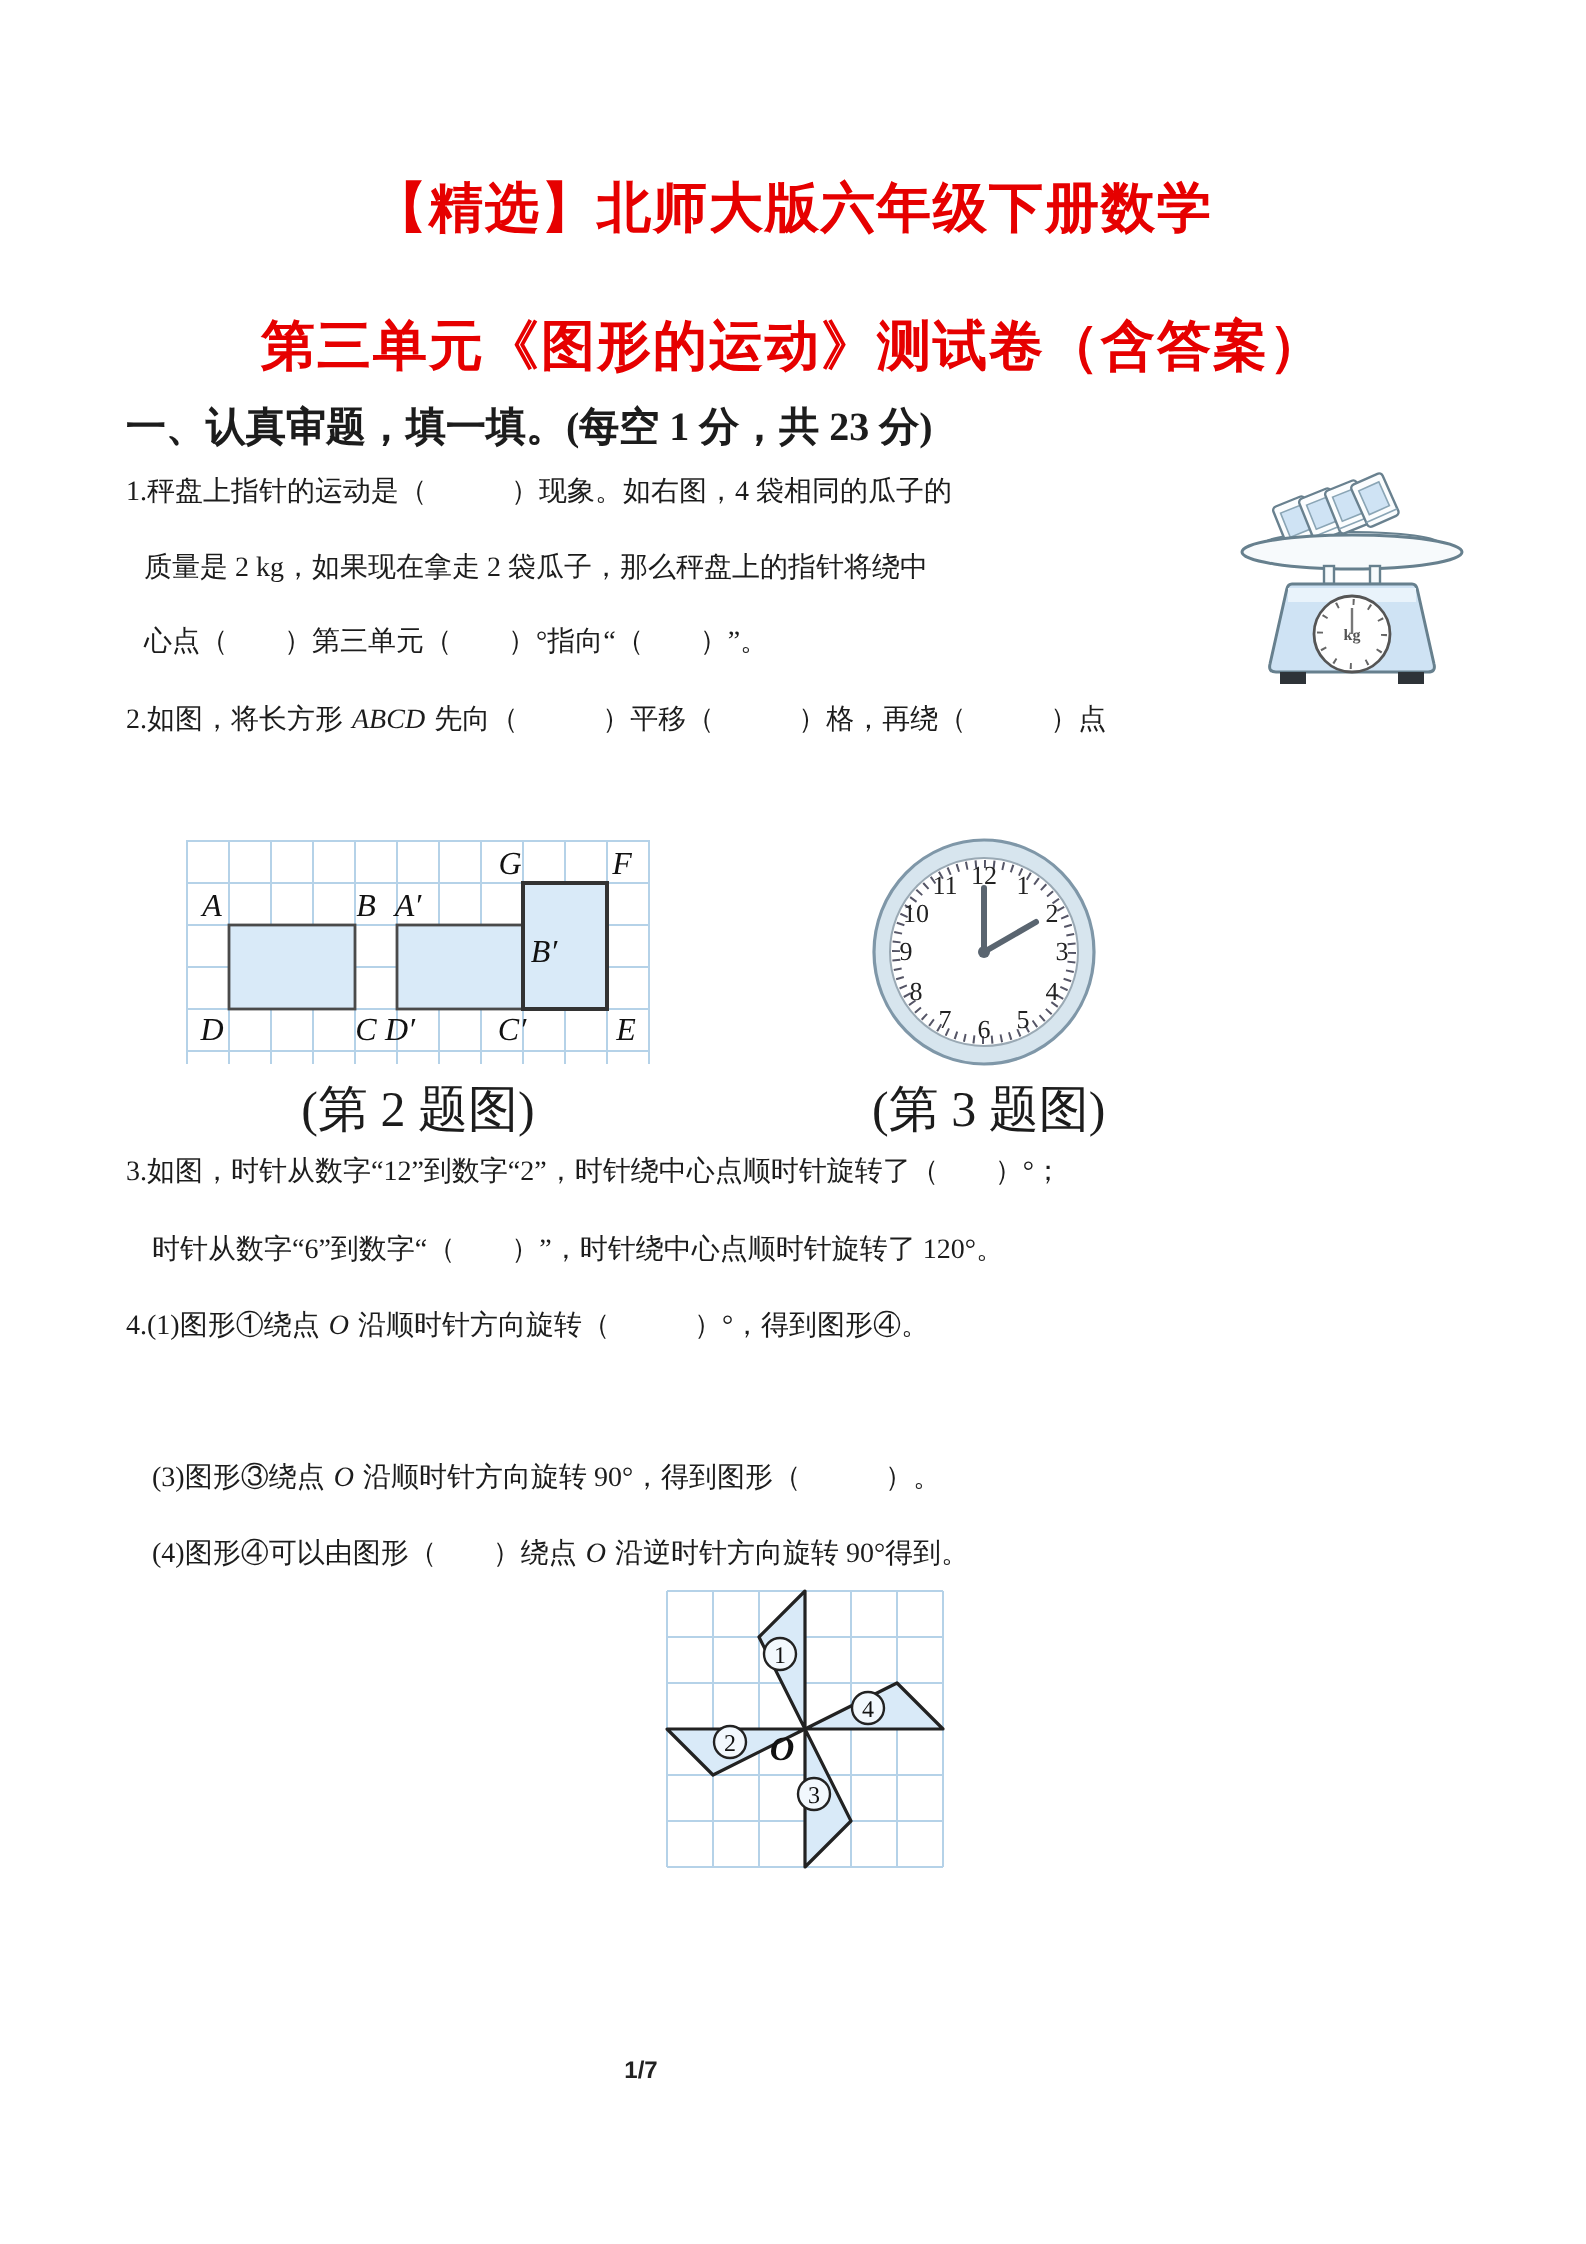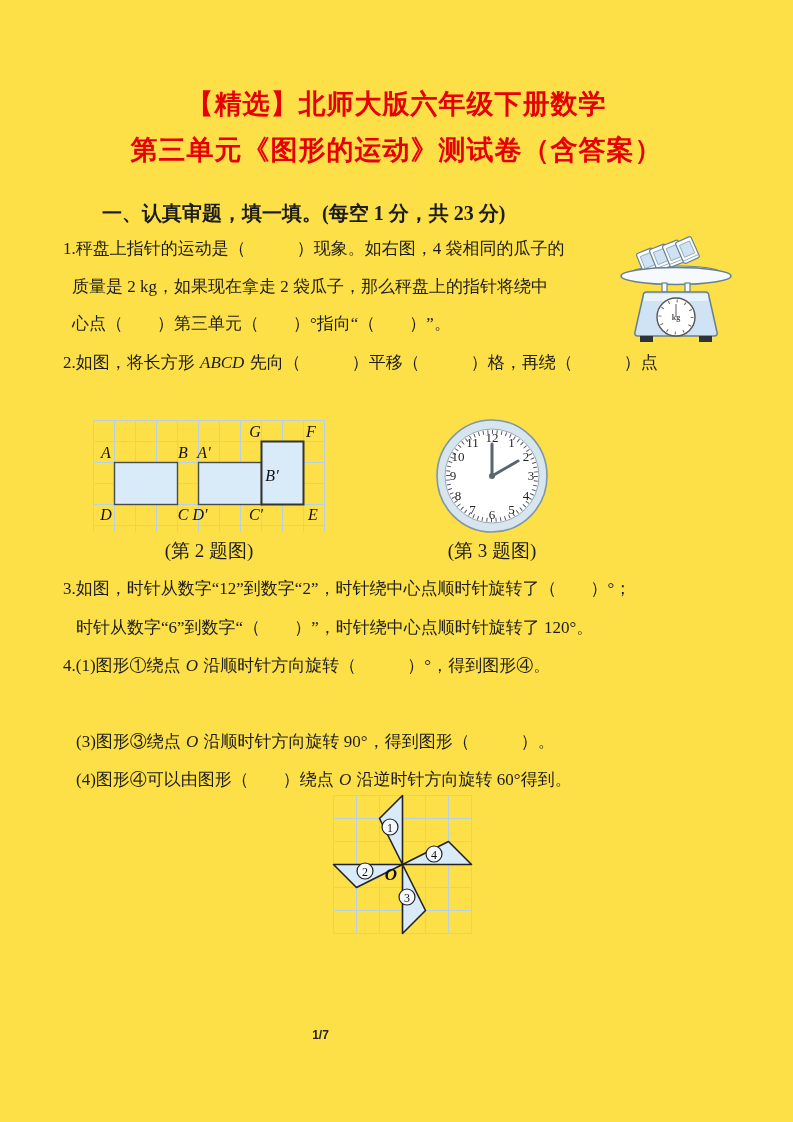--- a/index.html
+++ b/index.html
@@ -1,40 +1,40 @@
 <!DOCTYPE html>
 <html><head>
 <meta charset="utf-8">
 <style>
   html,body { margin:0; padding:0; background:#888; }
   .page {
     position:relative; width:793px; height:1122px; margin:0 auto;
-    background:#fde047; overflow:hidden;
+    background:#ffffff; overflow:hidden;
     font-family:"Liberation Serif","DejaVu Serif",serif; color:#1c1c1c;
   }
   .t { position:absolute; white-space:nowrap; }
   .title { left:0; width:793px; text-align:center; font-weight:bold;
            font-size:27px; color:#e60000; letter-spacing:1px; }
-  .heading { font-weight:bold; font-size:20px;margin-left:39px; }
-  .body { font-size:17px; }
+  .heading { font-weight:bold; font-size:20px; }
+  .body { font-size:14px; }
   .var { font-style:italic; font-family:"Liberation Serif",serif; padding:0 1px; }
-  .caption { font-size:19px; }
+  .caption { font-size:25px; }
   .pagenum { font-family:"Liberation Sans","DejaVu Sans",sans-serif;
              font-size:12px; font-weight:bold; color:#222; }
   .fig { position:absolute; }
   svg text { font-family:"Liberation Serif","DejaVu Serif",serif; }
   .svglab { font-style:italic; font-size:16px; fill:#111; }
 </style>
 </head>
 <body>
 
 <div class="page">
 
   <div class="t title" style="top:86px;">【精选】北师大版六年级下册数学</div>
-  <div class="t title" style="top:132px;text-align:center;">第三单元《图形的运动》测试卷（含答案）</div>
+  <div class="t title" style="top:155px;text-align:center;">第三单元《图形的运动》测试卷（含答案）</div>
 
   <div class="t heading" style="left:63px; top:200px;">一、认真审题，填一填。(每空 1 分，共 23 分)</div>
 
   <div class="t body" style="left:63px; top:237px;">1.秤盘上指针的运动是（　　　）现象。如右图，4 袋相同的瓜子的</div>
   <div class="t body" style="left:72px; top:275px;">质量是 2 kg，如果现在拿走 2 袋瓜子，那么秤盘上的指针将绕中</div>
   <div class="t body" style="left:72px; top:312px;">心点（　　）第三单元（　　）°指向“（　　）”。</div>
 
   <svg class="fig" style="left:612px; top:236px;" width="128" height="108" viewBox="0 0 128 108">
     <defs>
       <g id="bag">
@@ -107,21 +107,21 @@
   </svg>
 
   <div class="t caption" style="left:93px; top:538px; width:232px; text-align:center;">(第 2 题图)</div>
   <div class="t caption" style="left:436px; top:538px; width:112px; text-align:center;">(第 3 题图)</div>
 
   <div class="t body" style="left:63px; top:577px;">3.如图，时针从数字“12”到数字“2”，时针绕中心点顺时针旋转了（　　）°；</div>
   <div class="t body" style="left:76px; top:616px;">时针从数字“6”到数字“（　　）”，时针绕中心点顺时针旋转了 120°。</div>
 
   <div class="t body" style="left:63px; top:654px;"><span>4.(1)图形①绕点 </span><span class="var">O</span><span> 沿顺时针方向旋转（　　　）°，得到图形④。</span></div>
   <div class="t body" style="left:76px; top:730px;"><span>(3)图形③绕点 </span><span class="var">O</span><span> 沿顺时针方向旋转 90°，得到图形（　　　）。</span></div>
-  <div class="t body" style="left:76px; top:768px;"><span>(4)图形④可以由图形（　　）绕点 </span><span class="var">O</span><span> 沿逆时针方向旋转 60°得到。</span></div>
+  <div class="t body" style="left:76px; top:768px;"><span>(4)图形④可以由图形（　　）绕点 </span><span class="var">O</span><span> 沿逆时针方向旋转 90°得到。</span></div>
 
   <svg class="fig" style="left:331px; top:793px;" width="142" height="142" viewBox="0 0 142 142">
     <path d="M2.5 2.5V140.5 M25.5 2.5V140.5 M48.5 2.5V140.5 M71.5 2.5V140.5 M94.5 2.5V140.5 M117.5 2.5V140.5 M140.5 2.5V140.5 M2.5 2.5H140.5 M2.5 25.5H140.5 M2.5 48.5H140.5 M2.5 71.5H140.5 M2.5 94.5H140.5 M2.5 117.5H140.5 M2.5 140.5H140.5" stroke="#b5d2e8" stroke-width="1" fill="none"></path>
     <g fill="#d9eaf8" stroke="#222" stroke-width="1.6" stroke-linejoin="round">
       <path d="M71.5 71.5 L71.5 2.5 L48.5 25.5 Z"></path>
       <path d="M71.5 71.5 L140.5 71.5 L117.5 48.5 Z"></path>
       <path d="M71.5 71.5 L71.5 140.5 L94.5 117.5 Z"></path>
       <path d="M71.5 71.5 L2.5 71.5 L25.5 94.5 Z"></path>
     </g>
     <g>

